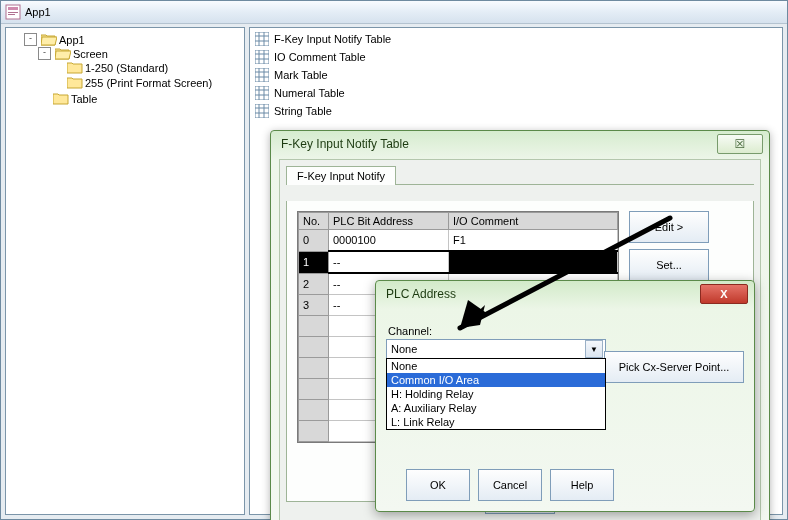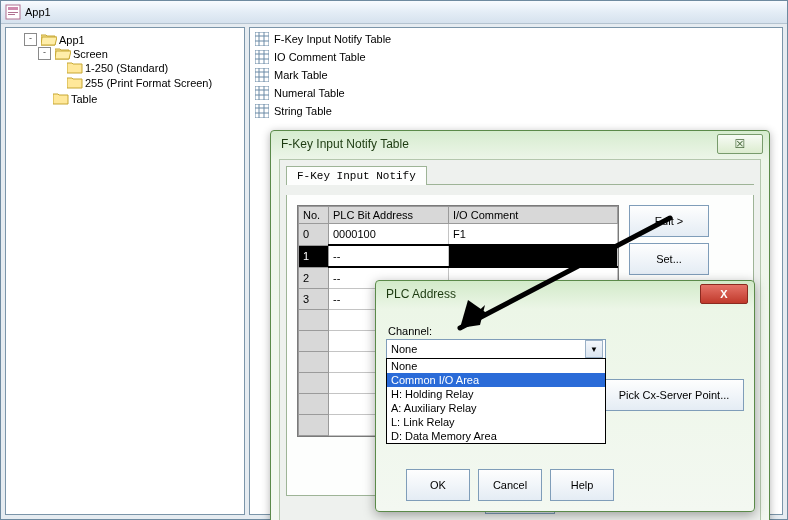--- a/index.html
+++ b/index.html
@@ -106,21 +106,21 @@
     font-size:12px;
   }
   .dlg-body1 {
     position:absolute;
     top:28px; left:8px; right:8px; bottom:8px;
     background:#eef1ee;
     border:1px solid #b4c7ad;
     box-sizing:border-box;
     padding:6px;
   }
-  .tabstrip { display:flex; margin-bottom:10px;font-family:Liberation Mono, monospace; }
+  .tabstrip { display:flex; margin-bottom:16px; }
   .tab {
     padding:3px 10px;
     background:#f6f8f6;
     border:1px solid #9eb497;
     border-bottom:none;
     cursor:pointer;
   }
   .tab.active { background:#fdfefd; }
   .tabspacer { flex:1; border-bottom:1px solid #9eb497; }
   .tabcontent {
@@ -234,21 +234,21 @@
     z-index:10;
   }
   .dropdown-list .opt {
     padding:1px 4px;
     cursor:pointer;
   }
   .dropdown-list .opt.sel { background:#2a6bd8; color:#fff; }
 
   .pick-btn {
     position:absolute;
-    top:40px; right:0;margin-top:28px;
+    top:40px; right:0;
   }
 
   .dlg2-footer {
     position:absolute;
     bottom:0; left:20px;
     display:flex; gap:8px;margin-top:36px;
   }
 
   
   .arrow-anno {
@@ -525,21 +525,20 @@
       <div class="dropdown-display">
         <span>None</span>
         <span class="dropdown-arrow">▼</span>
       </div>
       <div class="dropdown-list">
         <div class="opt">None</div>
         <div class="opt sel">Common I/O Area</div>
         <div class="opt">H: Holding Relay</div>
         <div class="opt">A: Auxiliary Relay</div>
         <div class="opt">L: Link Relay</div>
-        <div class="opt">D: Data Memory Area</div>
       </div>
     </div>
 
     <button class="winbtn pick-btn" style="min-width:140px">Pick Cx-Server Point...</button>
 
     <div class="dlg2-footer">
       <button class="winbtn" style="min-width:64px">OK</button>
       <button class="winbtn" style="min-width:64px">Cancel</button>
       <button class="winbtn" style="min-width:64px">Help</button>
     </div>

